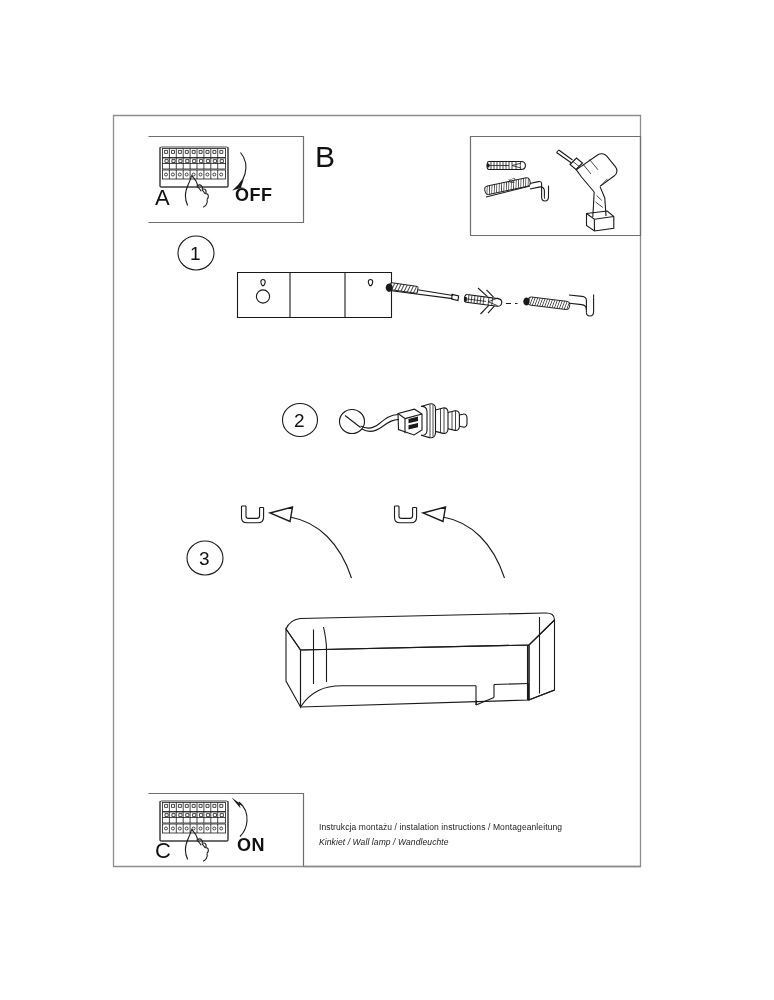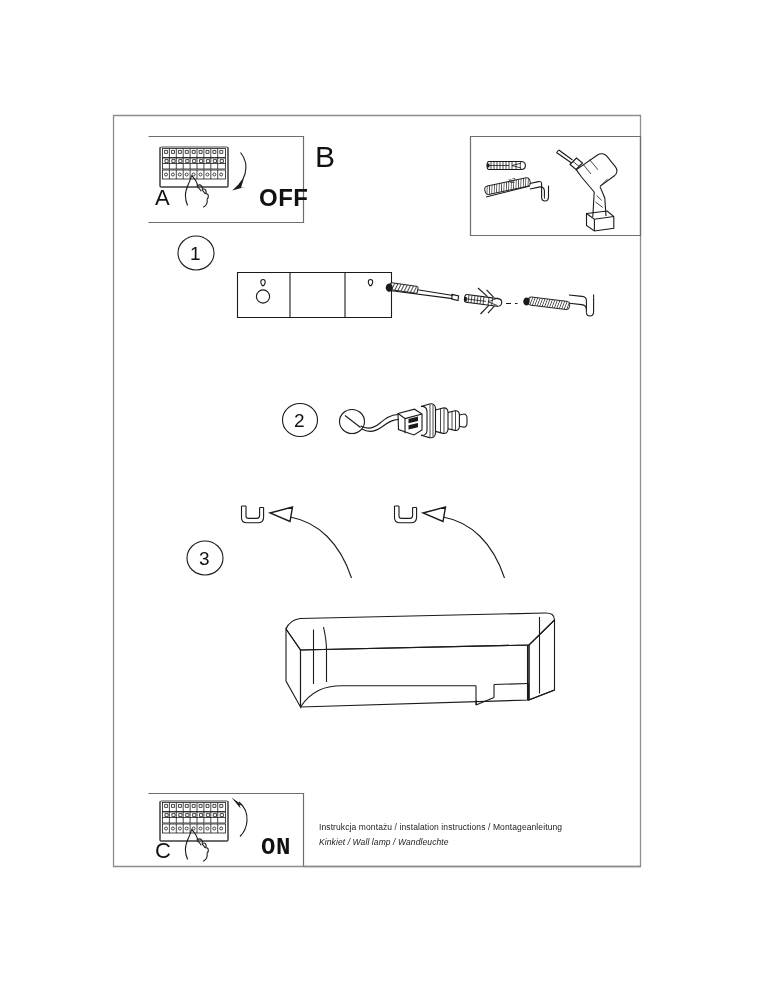--- a/index.html
+++ b/index.html
@@ -32,24 +32,23 @@
   }
   .lbl-ab {
     font-size: 22px;
     font-weight: 400;
   }
   .lbl-B {
     font-size: 30px;
     font-weight: 400;
   }
   .lbl-onoff {
-    font-size: 24px;
+    font-size: 18px;
     font-weight: 700;
     letter-spacing: 0.5px;
-    margin-left: 24px;
   }
   .lbl-x2 {
     font-size: 7px;
     font-style: italic;
     color: #222;
   }
   .lbl-step {
     font-size: 19px;
     font-weight: 400;
   }
@@ -473,17 +472,17 @@
 <div class="lbl lbl-x2" style="left:508px; top:177px;">x2</div>
 
 <div class="lbl lbl-step" style="left:190px; top:244px;">1</div>
 
 <div class="lbl lbl-step" style="left:294px; top:411px;">2</div>
 
 <div class="lbl lbl-step" style="left:199px; top:549px;">3</div>
 
 <div class="lbl lbl-ab" style="left:155px; top:840px;">C</div>
 
-<div class="lbl lbl-onoff" style="left:237px; top:836px;font-family:Liberation Mono, monospace;">ON</div>
+<div class="lbl lbl-onoff" style="left:237px; top:836px;">ON</div>
 
 <div class="foot" style="left:319px; top:819px;">Instrukcja montażu / instalation instructions / Montageanleitung</div>
 
 <div class="foot" style="left:319px; top:834px;font-style:italic;">Kinkiet / Wall lamp / Wandleuchte</div>
 
 </body></html>

